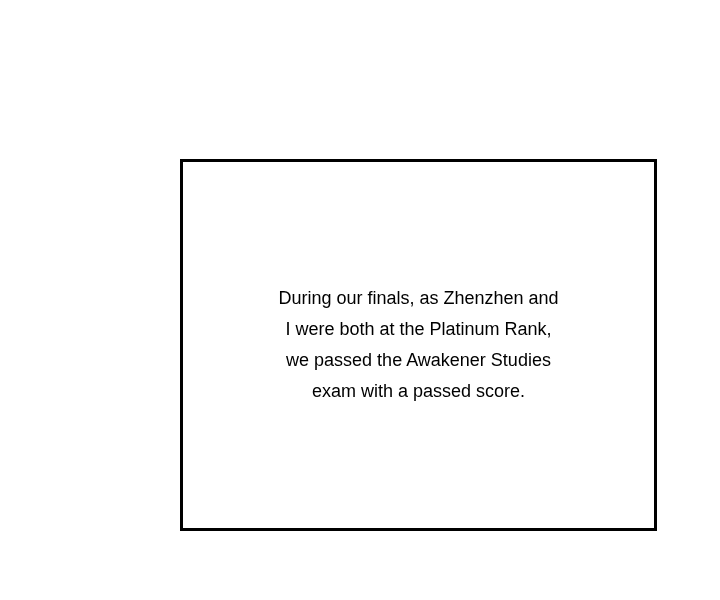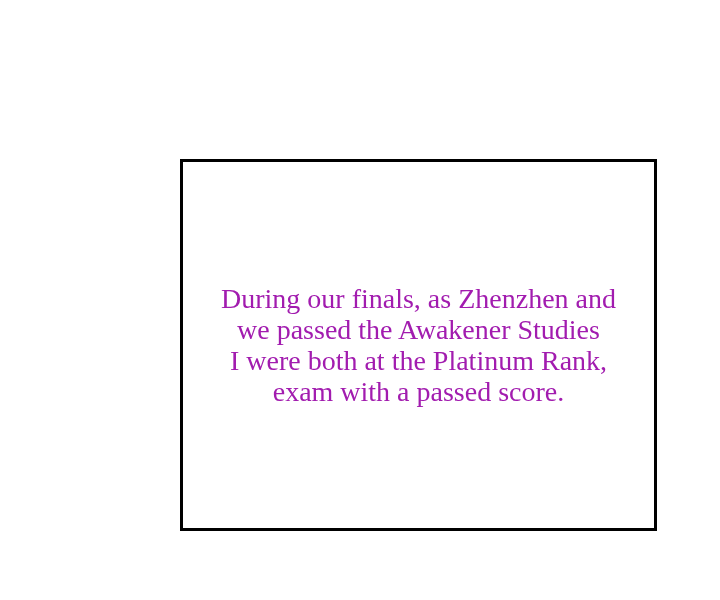--- a/index.html
+++ b/index.html
@@ -27,36 +27,35 @@
     height: 372px;
     box-sizing: border-box;
     border: 3px solid #000000;
     background: #ffffff;
     display: flex;
     align-items: center;
     justify-content: center;
   }
   .caption-text {
     text-align: center;
-    font-size: 28px;
+    font-size: 18px;
     line-height: 31px;
-    color: #a21caf;
+    color: #000000;
     letter-spacing: 0px;
     padding: 0 14px;
-    font-family: Liberation Serif, serif;
   }
   .caption-line {
     white-space: nowrap;
   }
 </style>
 </head>
 <body>
 
 <div class="page">
   <div class="caption-box">
     <div class="caption-text">
       <div class="caption-line">During our finals, as Zhenzhen and</div>
+      <div class="caption-line">I were both at the Platinum Rank,</div>
       <div class="caption-line">we passed the Awakener Studies</div>
-      <div class="caption-line">I were both at the Platinum Rank,</div>
       <div class="caption-line">exam with a passed score.</div>
     </div>
   </div>
 </div>
 
 </body></html>

